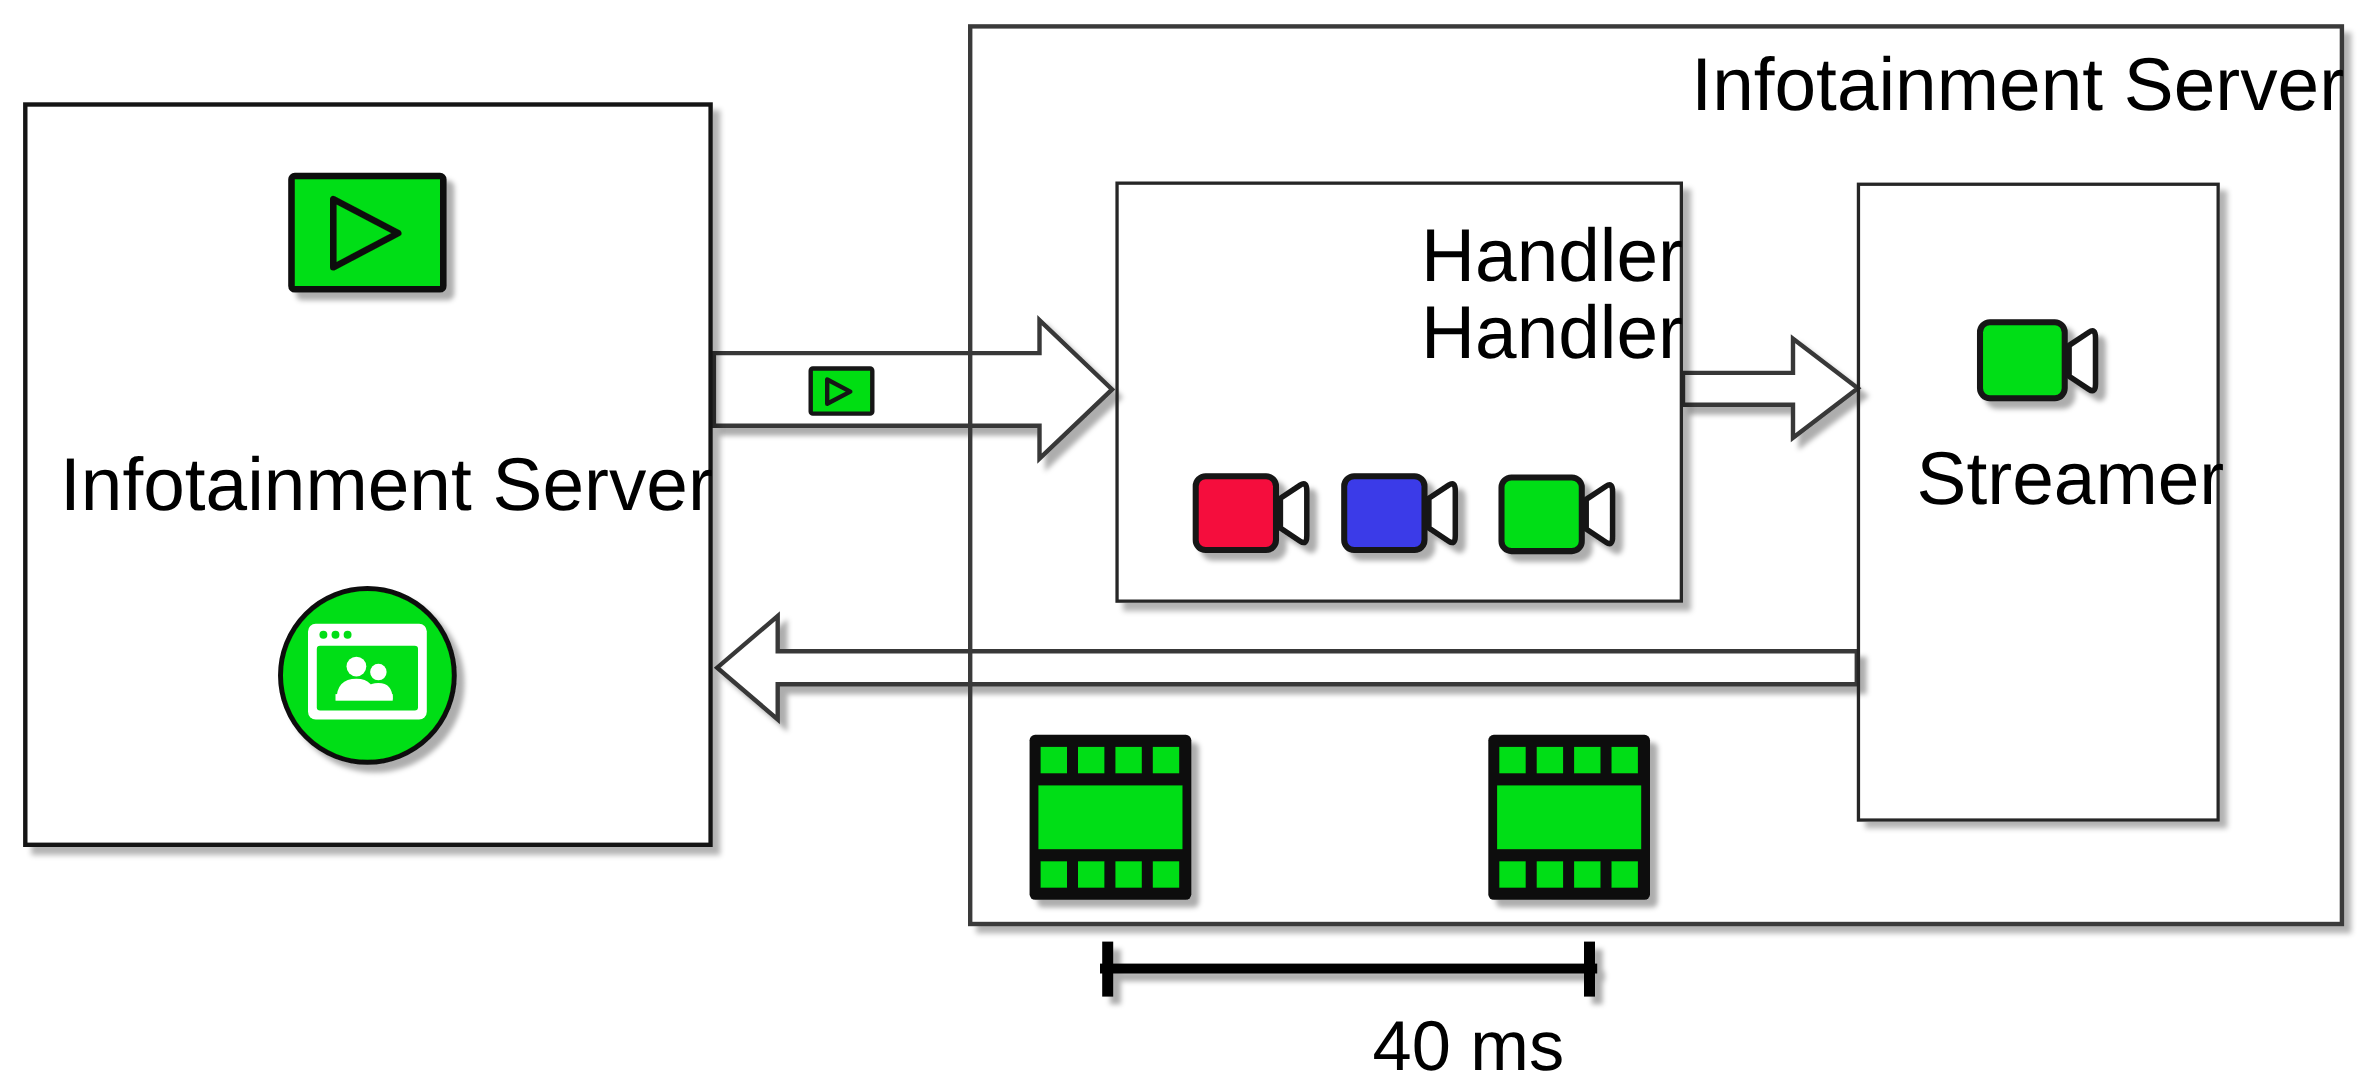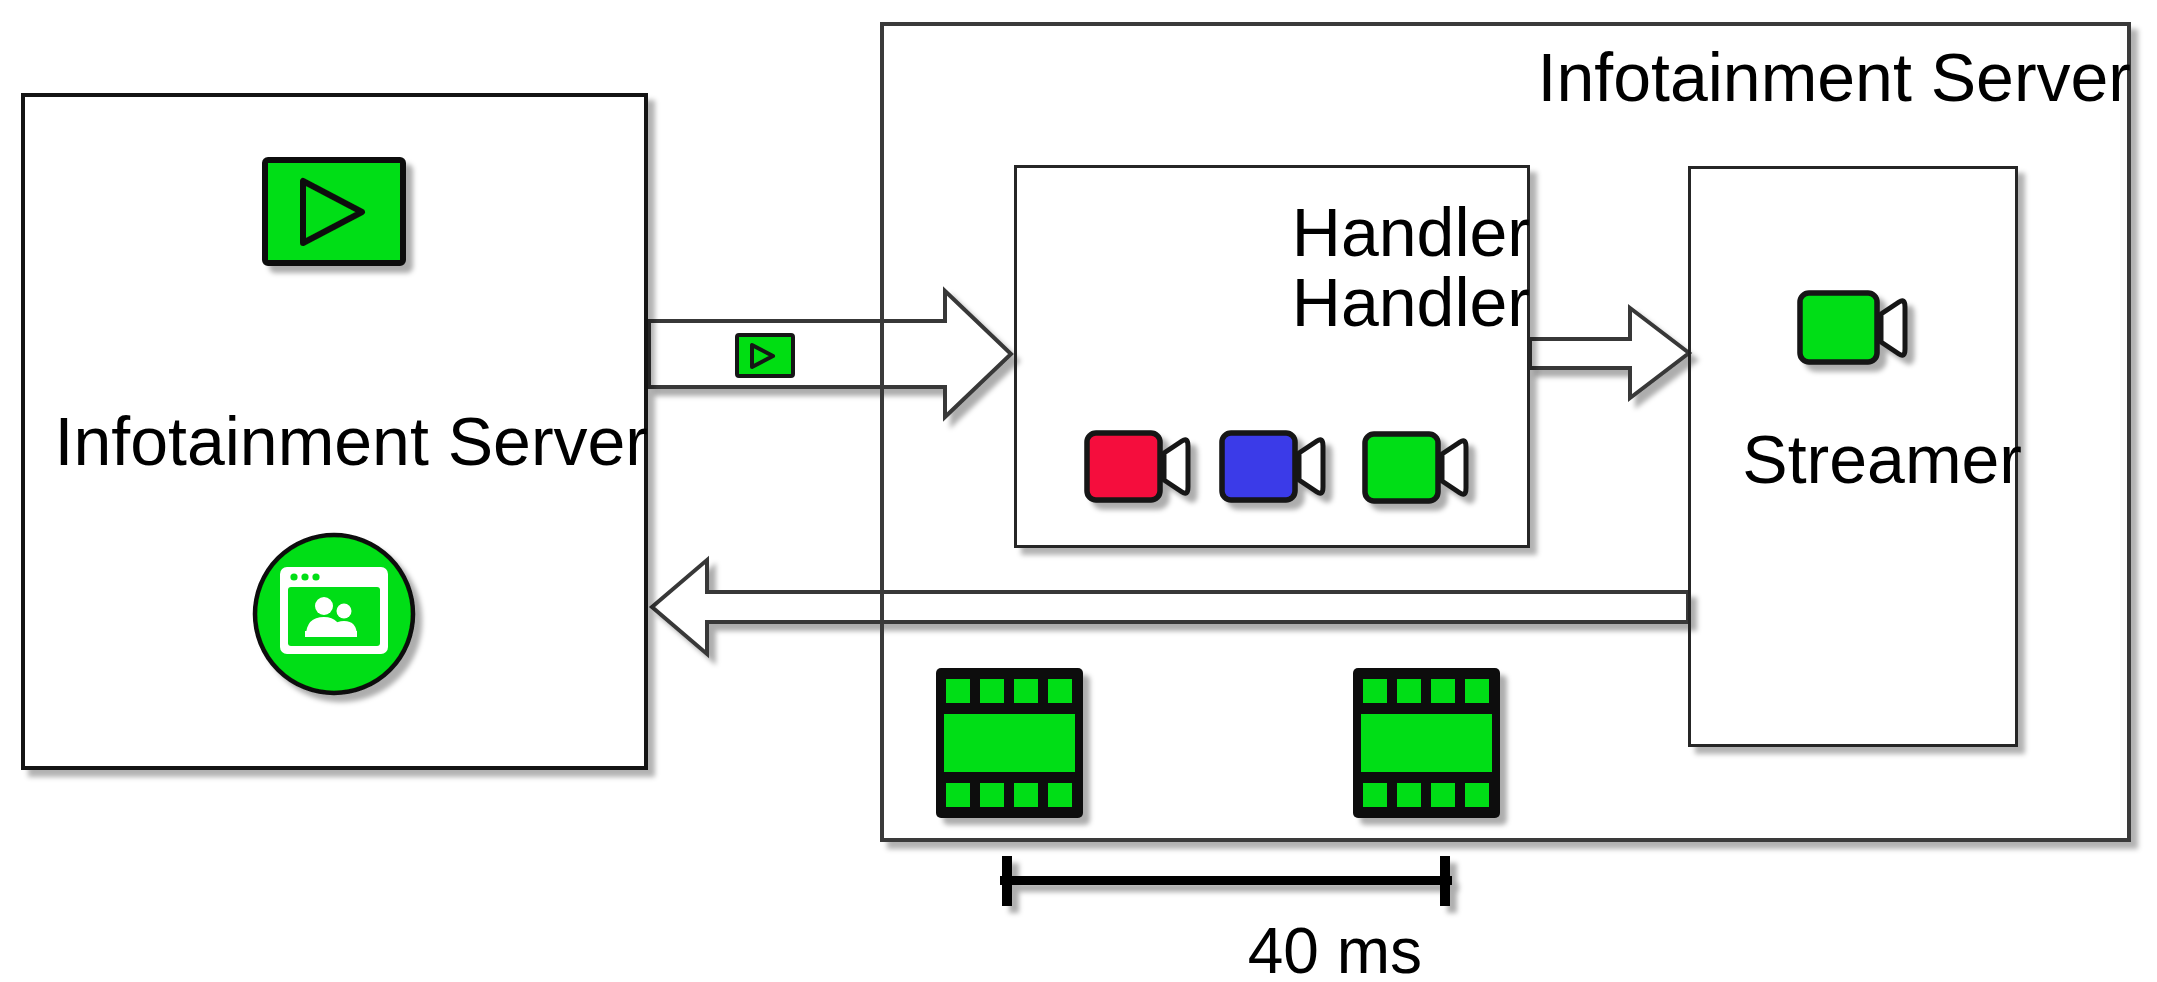--- a/index.html
+++ b/index.html
@@ -17,21 +17,21 @@
   .box-rh{left:1014px;top:165px;width:516px;height:383px;border:3px solid #262626;}
   .box-streamer{left:1688px;top:166px;width:330px;height:581px;border:3px solid #262626;}
   .label{
     position:absolute;text-align:right;color:#000000;
     font-size:68px;line-height:70px;white-space:nowrap;
   }
   .lbl-server-title{left:880px;top:42px;width:1251px;}
   .lbl-client-title{left:21px;top:406px;width:627px;}
   .lbl-rh-line1{left:1014px;top:197px;width:516px;}
   .lbl-rh-line2{left:1014px;top:267px;width:516px;}
-  .lbl-streamer{left:1688px;top:424px;width:334px;}
+  .lbl-streamer{left:1688px;top:400px;width:334px;}
   .lbl-measure{left:1022px;top:918px;width:400px;font-size:64px;line-height:66px;}
 </style>
 </head>
 <body>
 
 <div class="canvas">
 
   <svg class="layer" width="2157" height="982">
     <defs>
       <filter id="ds" x="-15%" y="-35%" width="140%" height="190%">

